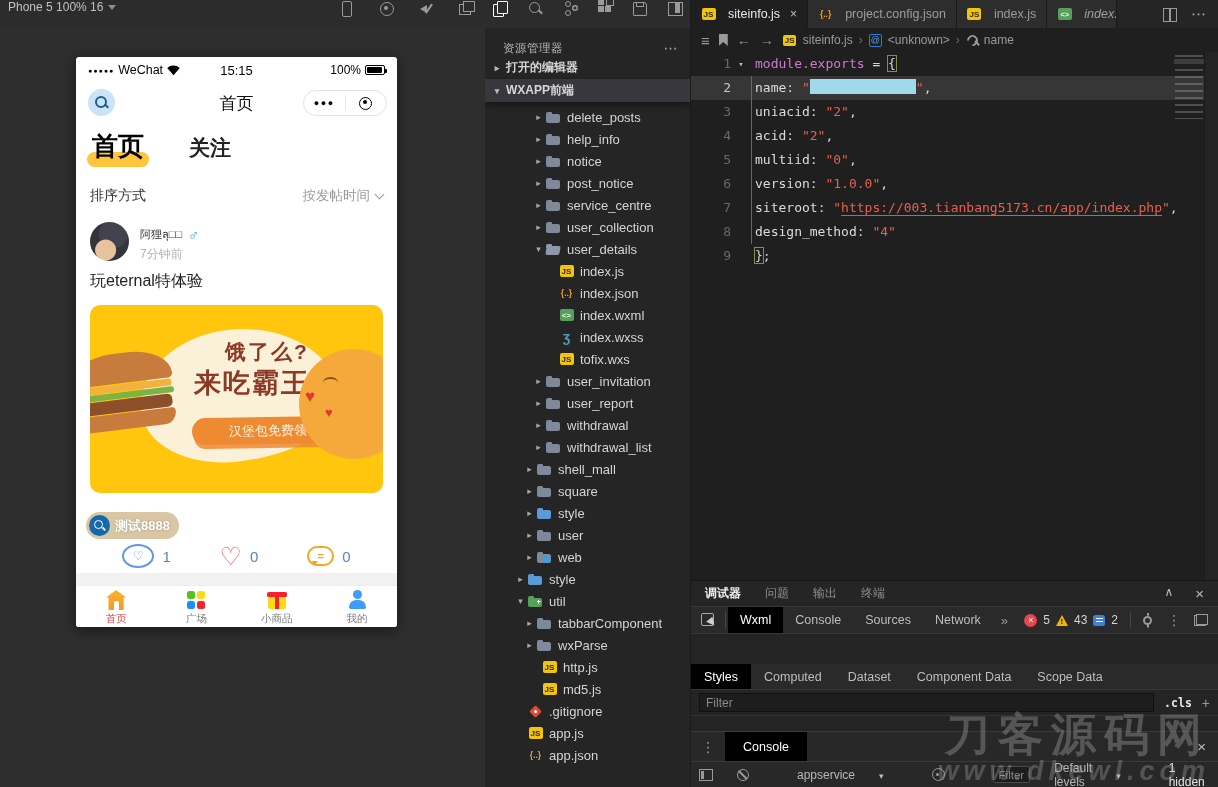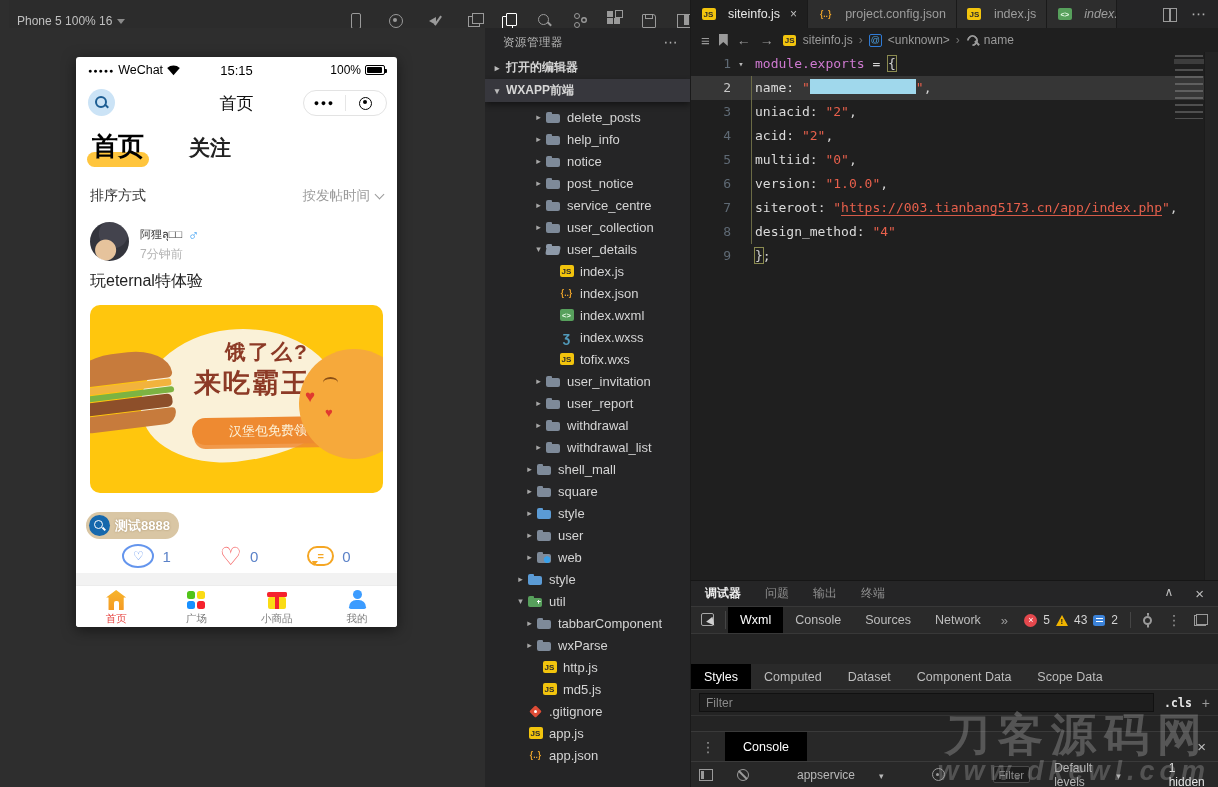--- a/index.html
+++ b/index.html
@@ -1,20 +1,20 @@
 <!DOCTYPE html>
 <html><head>
 <meta charset="utf-8">
 <style>
 * { margin:0; padding:0; box-sizing:border-box; }
 body { width:1218px; height:787px; background:#2e2e2e; font-family:"Liberation Sans",sans-serif; overflow:hidden; }
 .app { position:absolute; inset:0; width:1218px; height:787px; overflow:hidden; background:#2e2e2e; }
 
 
-.topbar { position:absolute; left:0; top:0; width:690px; height:28px; background:#2c2c2c; display:flex; align-items:flex-end;margin-left:9px; }
+.topbar { position:absolute; left:0; top:0; width:690px; height:28px; background:#2c2c2c; display:flex; align-items:flex-start; }
 .device { display:flex; align-items:center; gap:5px; padding-left:8px; color:#c0c0c0; font-size:12px; cursor:pointer; }
 .device .caret { width:0; height:0; border-left:4px solid transparent; border-right:4px solid transparent; border-top:5px solid #8a8a8a; }
 .icons { position:absolute; display:flex; gap:24px; align-items:center; }
 .sim-icons { left:338px; }
 .ide-icons { left:492px; gap:19px; }
 .tico { width:16px; height:16px; position:relative; display:inline-block; cursor:pointer; }
 .ti-phone::before { content:""; position:absolute; left:4px; top:1px; width:8px; height:14px; border:1.4px solid #9a9a9a; border-radius:2px; }
 .ti-record::before { content:""; position:absolute; left:2px; top:2px; width:12px; height:12px; border:1.4px solid #9a9a9a; border-radius:50%; }
 .ti-record::after { content:""; position:absolute; left:6px; top:6px; width:4px; height:4px; background:#9a9a9a; border-radius:50%; }
 .ti-mute::before { content:""; position:absolute; left:2px; top:5px; border-top:4px solid transparent; border-bottom:4px solid transparent; border-right:7px solid #9a9a9a; }
@@ -115,21 +115,21 @@
 .tb-home .ticon::before { content:""; position:absolute; left:1px; top:0; width:20px; height:20px; background:linear-gradient(180deg,#F7B52C,#F59A23); clip-path:polygon(50% 0, 100% 38%, 88% 38%, 88% 100%, 12% 100%, 12% 38%, 0 38%); border-radius:3px; }
 .tb-home .ticon::after { content:""; position:absolute; left:9px; top:11px; width:5px; height:9px; background:#fff; border-radius:2px 2px 0 0; }
 .tb-square .ticon::before { content:""; position:absolute; left:2px; top:1px; width:8px; height:8px; border-radius:2.5px; background:#52c41a; box-shadow:10px 0 0 #fadb14, 0 10px 0 #1890ff, 10px 10px 0 #f5222d; }
 .tb-goods .ticon::before { content:""; position:absolute; left:2px; top:7px; width:18px; height:12px; background:linear-gradient(90deg,#fadb14 40%, #f5222d 40% 60%, #fadb14 60%); border-radius:2px; }
 .tb-goods .ticon::after { content:""; position:absolute; left:1px; top:2px; width:20px; height:5px; background:#f5222d; border-radius:2px; box-shadow:-4px -2px 0 -1px #f5222d inset; }
 .tb-me .ticon::before { content:""; position:absolute; left:7px; top:0; width:9px; height:9px; background:#3C9CFF; border-radius:50%; }
 .tb-me .ticon::after { content:""; position:absolute; left:3px; top:10px; width:17px; height:9px; background:#3C9CFF; border-radius:8px 8px 2px 2px; }
 
 
 .explorer { position:absolute; left:485px; top:28px; width:205px; bottom:0; background:#252526; overflow:hidden; }
-.exp-title { height:28px; display:flex; align-items:center; padding:0 12px 0 18px; font-size:11.5px; color:#b8b8b8; letter-spacing:.5px;gap:12px; }
+.exp-title { height:28px; display:flex; align-items:flex-end; padding:0 12px 0 18px; font-size:11.5px; color:#b8b8b8; letter-spacing:.5px;gap:12px; }
 .exp-title .more { margin-left:auto; color:#b0b0b0; font-size:14px; cursor:pointer; }
 .more::before { content:"⋯"; }
 .exp-section { height:23px; display:flex; align-items:center; font-size:12px; font-weight:bold; color:#d6d6d6; padding-left:5px; gap:2px; cursor:pointer; }
 .exp-section .s-arrow { width:14px; text-align:center; font-size:9px; color:#bbb; }
 .s-arrow.right::before { content:"▸"; }
 .s-arrow.down::before { content:"▾"; }
 .exp-section.root { background:#37373d; box-shadow:0 3px 6px rgba(0,0,0,.45); position:relative; z-index:2; }
 .tree { position:relative; z-index:1; padding-top:4px; }
 .trow { display:flex; align-items:center; height:22px; font-size:13px; color:#d4d4d4; cursor:pointer; }
 .trow .arrow { width:15px; flex:none; font-size:9px; color:#a8a8a8; text-align:center; }

